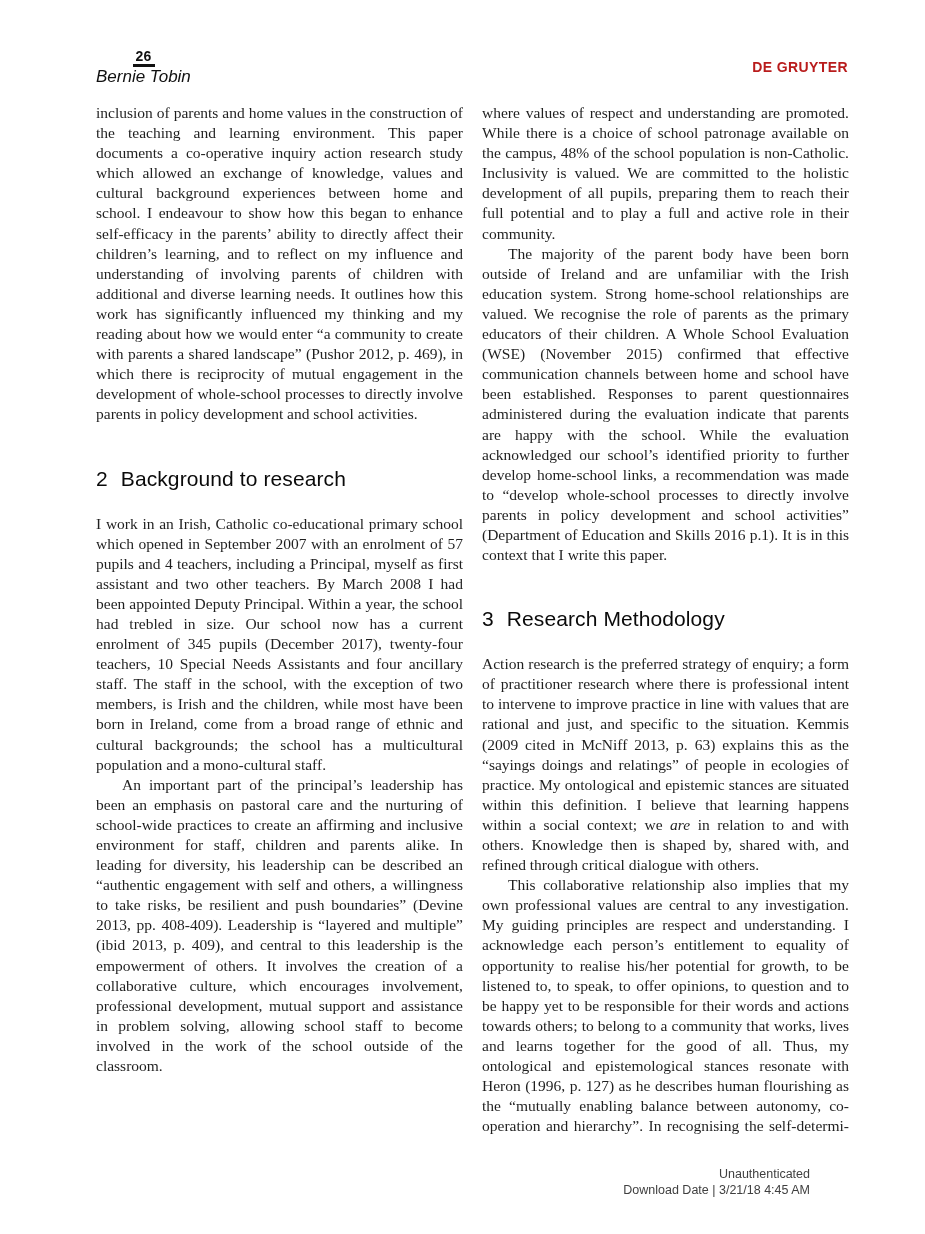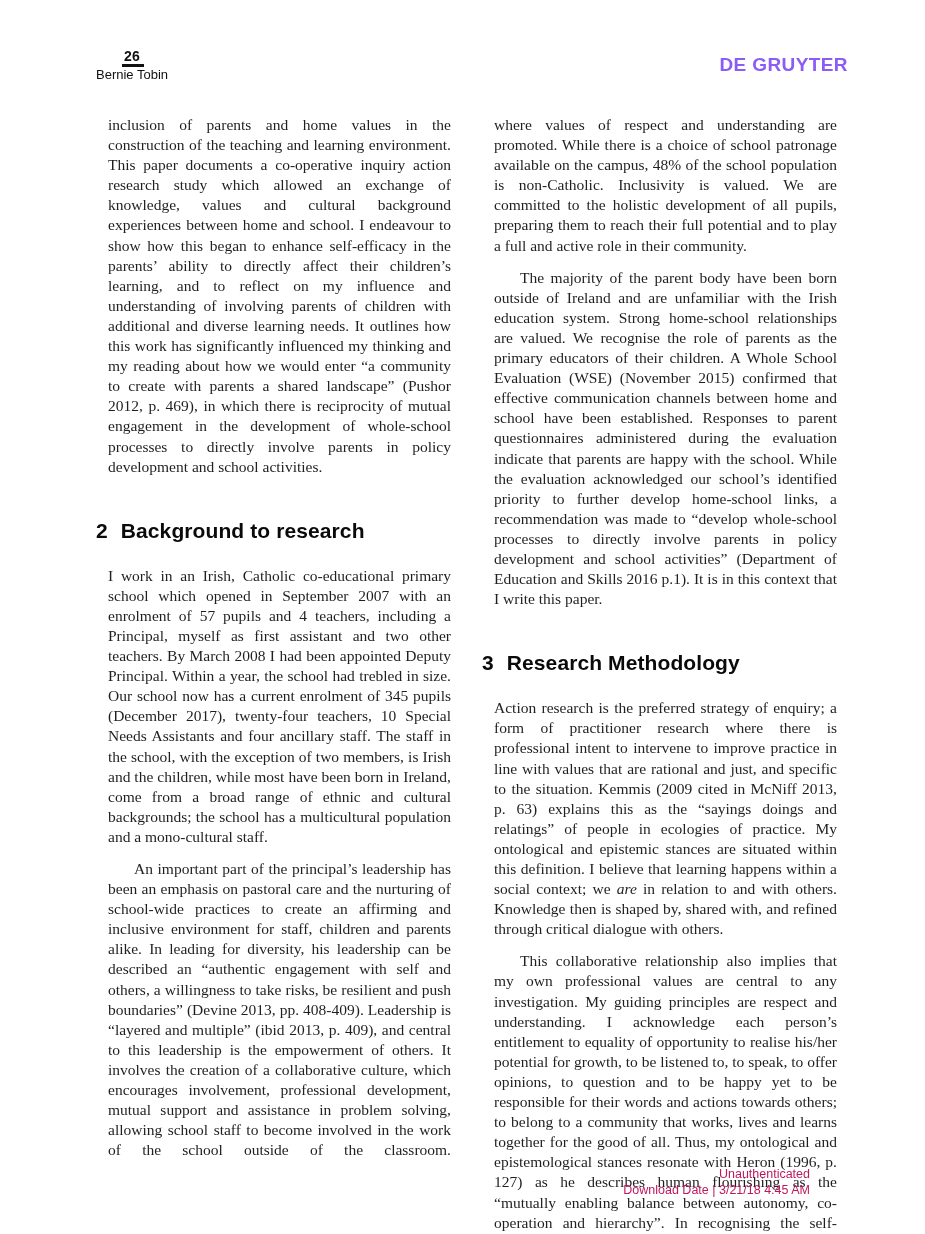--- a/index.html
+++ b/index.html
@@ -21,61 +21,61 @@
   }
   .header-left { display: flex; align-items: center; flex-direction: column; }
   .page-number {
     font-size: 14px; font-weight: 700; color: #111;
     letter-spacing: 0.2px;
   }
   .header-rule {
     width: 22px; height: 2.6px; background: #111;
     margin: 0 12px 0 14px;
   }
-  .author-name { font-size: 13px; color: #111; }
+  .author-name { font-size: 17px; color: #111; font-style: italic; }
   .publisher {
-    font-size: 19px; font-weight: 700; color: #8b5cf6;
+    font-size: 14px; font-weight: 700; color: #b91c1c;
     letter-spacing: 0.4px;
   }
   .content {
     position: absolute;
     top: 103px; left: 96px;
     width: 753px;
     display: flex;
     gap: 19px;
   }
   .column { width: 367px; }
   .paragraph {
-    margin: 12px;
+    margin: 0;
     font-size: 15.5px;
     line-height: 20.1px;
     text-align: justify;
     hyphens: auto;
     -webkit-hyphens: auto;
     color: #1f1f1f;
   }
   .paragraph.indent { text-indent: 26px; }
   .column .paragraph:last-child { text-align-last: justify; }
   .section-heading {
     margin: 42px 0 23px 0;
     font-family: "Liberation Sans", sans-serif;
     font-size: 21px;
-    font-weight: 700;
+    font-weight: 400;
     color: #0a0a0a;
     letter-spacing: 0.1px;
   }
   .section-heading .heading-number { margin-right: 13px; }
   .page-footer {
     position: absolute;
     top: 1166px; right: 115px;
     text-align: right;
     font-family: "Liberation Sans", sans-serif;
     font-size: 12.5px;
     line-height: 16px;
-    color: #be185d;
+    color: #404040;
   }
   em { font-style: italic; }
 </style>
 </head>
 <body>
 
 <header class="running-header">
   <div class="header-left">
     <span class="page-number">26</span>
     <span class="header-rule"></span>

